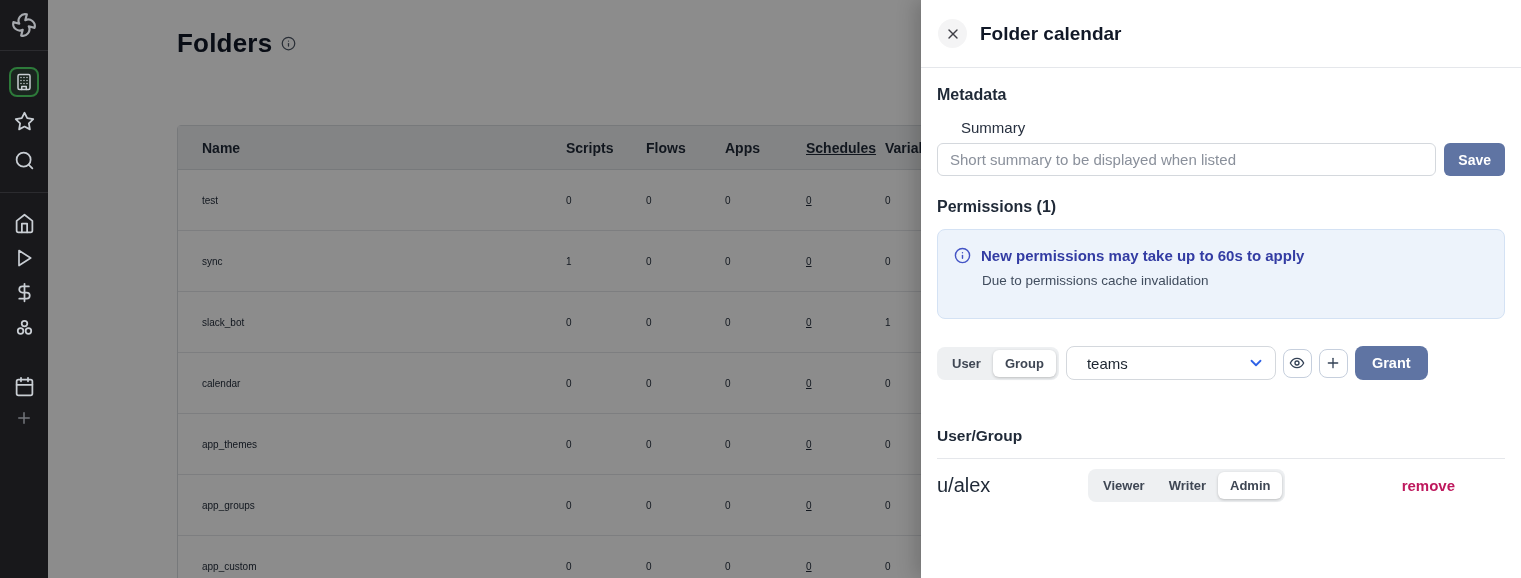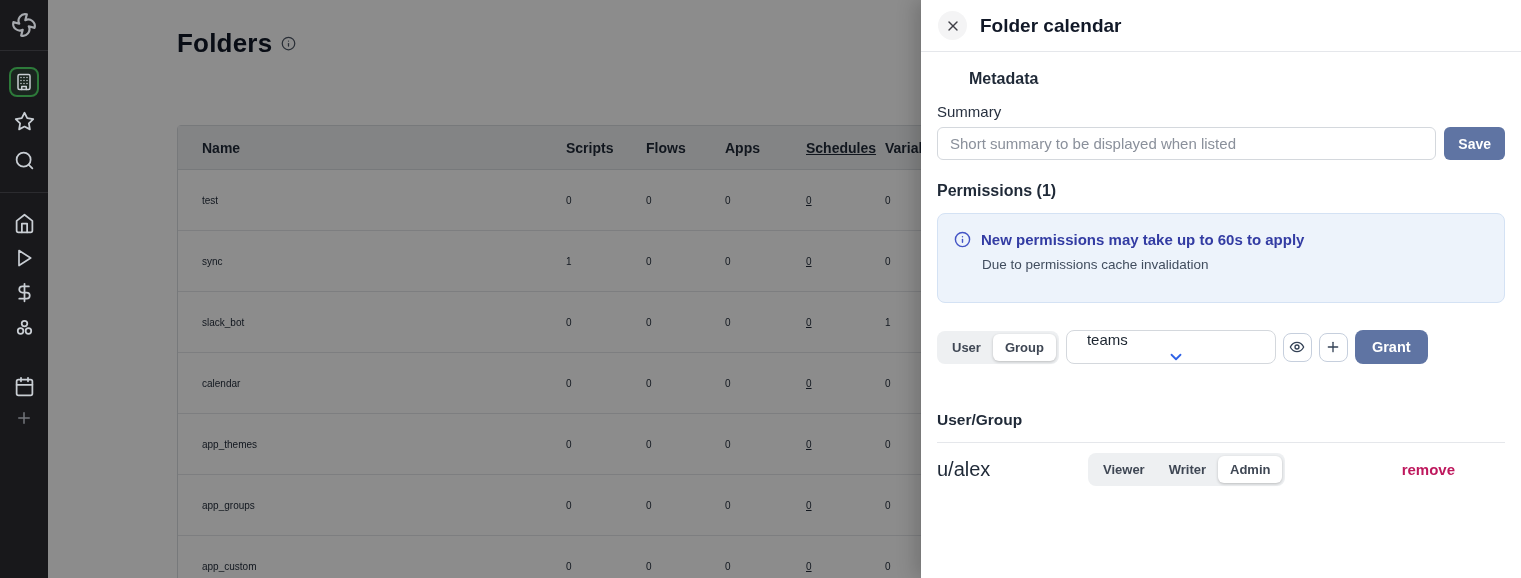--- a/index.html
+++ b/index.html
@@ -33,48 +33,48 @@
   .col0 { width:388px; padding-left:24px; }
   .col1 { width:80px; } .col2 { width:79px; } .col3 { width:81px; } .col4 { width:79px;text-decoration:underline; } .col5 { width:240px; }
   .trow .cell { font-size:10px; color:#1f2937; }
   .link { color:#3d5ec9; text-decoration:none; font-size:14px; }
 
   .overlay { position:absolute; left:48px; top:0; right:0; height:100%; background:rgba(0,0,0,0.45); z-index:20; }
 
   
   .drawer { position:absolute; right:0; top:0; width:600px; height:100%; background:#fff; z-index:40;
             box-shadow:-6px 0 18px rgba(0,0,0,0.18); }
-  .drawer-header { height:52px; border-bottom:1px solid #e5e7eb; display:flex; align-items:center; gap:13px; padding:0 17px; }
+  .drawer-header { height:68px; border-bottom:1px solid #e5e7eb; display:flex; align-items:center; gap:13px; padding:0 17px; }
   .close-btn { width:29px; height:29px; border-radius:50%; background:#f4f4f5; border:none; display:grid; place-items:center;
                color:#3f3f46; cursor:pointer; flex:none; }
   .drawer-title { font-size:19px; font-weight:700; color:#111827; }
 
   .drawer-body { padding:0 16px; }
   .section-h { font-size:16px; font-weight:700; color:#1f2937; }
-  .h-meta { margin-top:18px;margin-left:32px; }
-  .field-label { margin-top:15px; font-size:15px; color:#27303f; }
+  .h-meta { margin-top:18px; }
+  .field-label { margin-top:15px; font-size:15px; color:#27303f;margin-left:24px; }
   .summary-row { margin-top:7px; display:flex; gap:8px; }
   .summary-input { flex:1; height:33px; border:1px solid #d4d8dd; border-radius:6px; padding:0 12px; font-size:15px;
                    color:#111827; font-family:"Liberation Sans", sans-serif; outline:none; }
   .summary-input::placeholder { color:#8a909b; }
   .btn-primary { height:33px; padding:0 14px; background:#5f74a3; color:#fff; border:none; border-radius:6px;
                  font-size:14px; font-weight:700; font-family:"Liberation Sans", sans-serif; cursor:pointer;text-align:center; }
 
   .h-perm { margin-top:22px; }
   .alert { margin-top:13px; background:#edf3fb; border:1px solid #d4e2f4; border-radius:8px; padding:17px 16px; height:90px; }
   .alert-head { display:flex; align-items:center; gap:10px; color:#4353c5; }
   .alert-title { font-size:15px; font-weight:700; color:#333ca3; }
   .alert-sub { margin:9px 0 0 28px; font-size:13.5px; color:#414d5e; }
 
   .grant-row { margin-top:27px; display:flex; align-items:center; gap:7px; }
   .segmented { background:#eef0f2; border-radius:8px; padding:3px; display:flex; align-items:center; }
   .seg-item { font-size:13px; font-weight:700; color:#3f4754; padding:6px 12px; border-radius:6px; cursor:pointer; white-space:nowrap; }
   .seg-item.selected { background:#fff; box-shadow:0 1px 3px rgba(0,0,0,0.22); }
   .select { width:210px; height:34px; border:1px solid #d4d8dd; border-radius:8px; background:#fff; display:flex;
-            justify-content:space-between; padding:0 10px 0 20px; cursor:pointer;flex-direction:column; }
+            align-items:center; justify-content:space-between; padding:0 10px 0 20px; cursor:pointer; }
   .select-value { font-size:15px; color:#1c2530; }
   .chevron { color:#2f62e6; display:grid; place-items:center; }
   .icon-btn { width:29px; height:29px; border:1px solid #c6cfdd; border-radius:8px; background:#fff; color:#334155;
               display:grid; place-items:center; cursor:pointer; }
   .grant-btn { height:34px; padding:0 17px; border-radius:8px; font-size:14.5px; }
 
   .h-ug { margin-top:47px; font-size:15.5px; }
   .ug-divider { margin-top:13px; border-top:1px solid #e5e7eb; }
   .ug-row { padding-top:10px; display:flex; align-items:center; }
   .ug-name { font-size:20px; color:#1f2937; width:151px; flex:none; }

